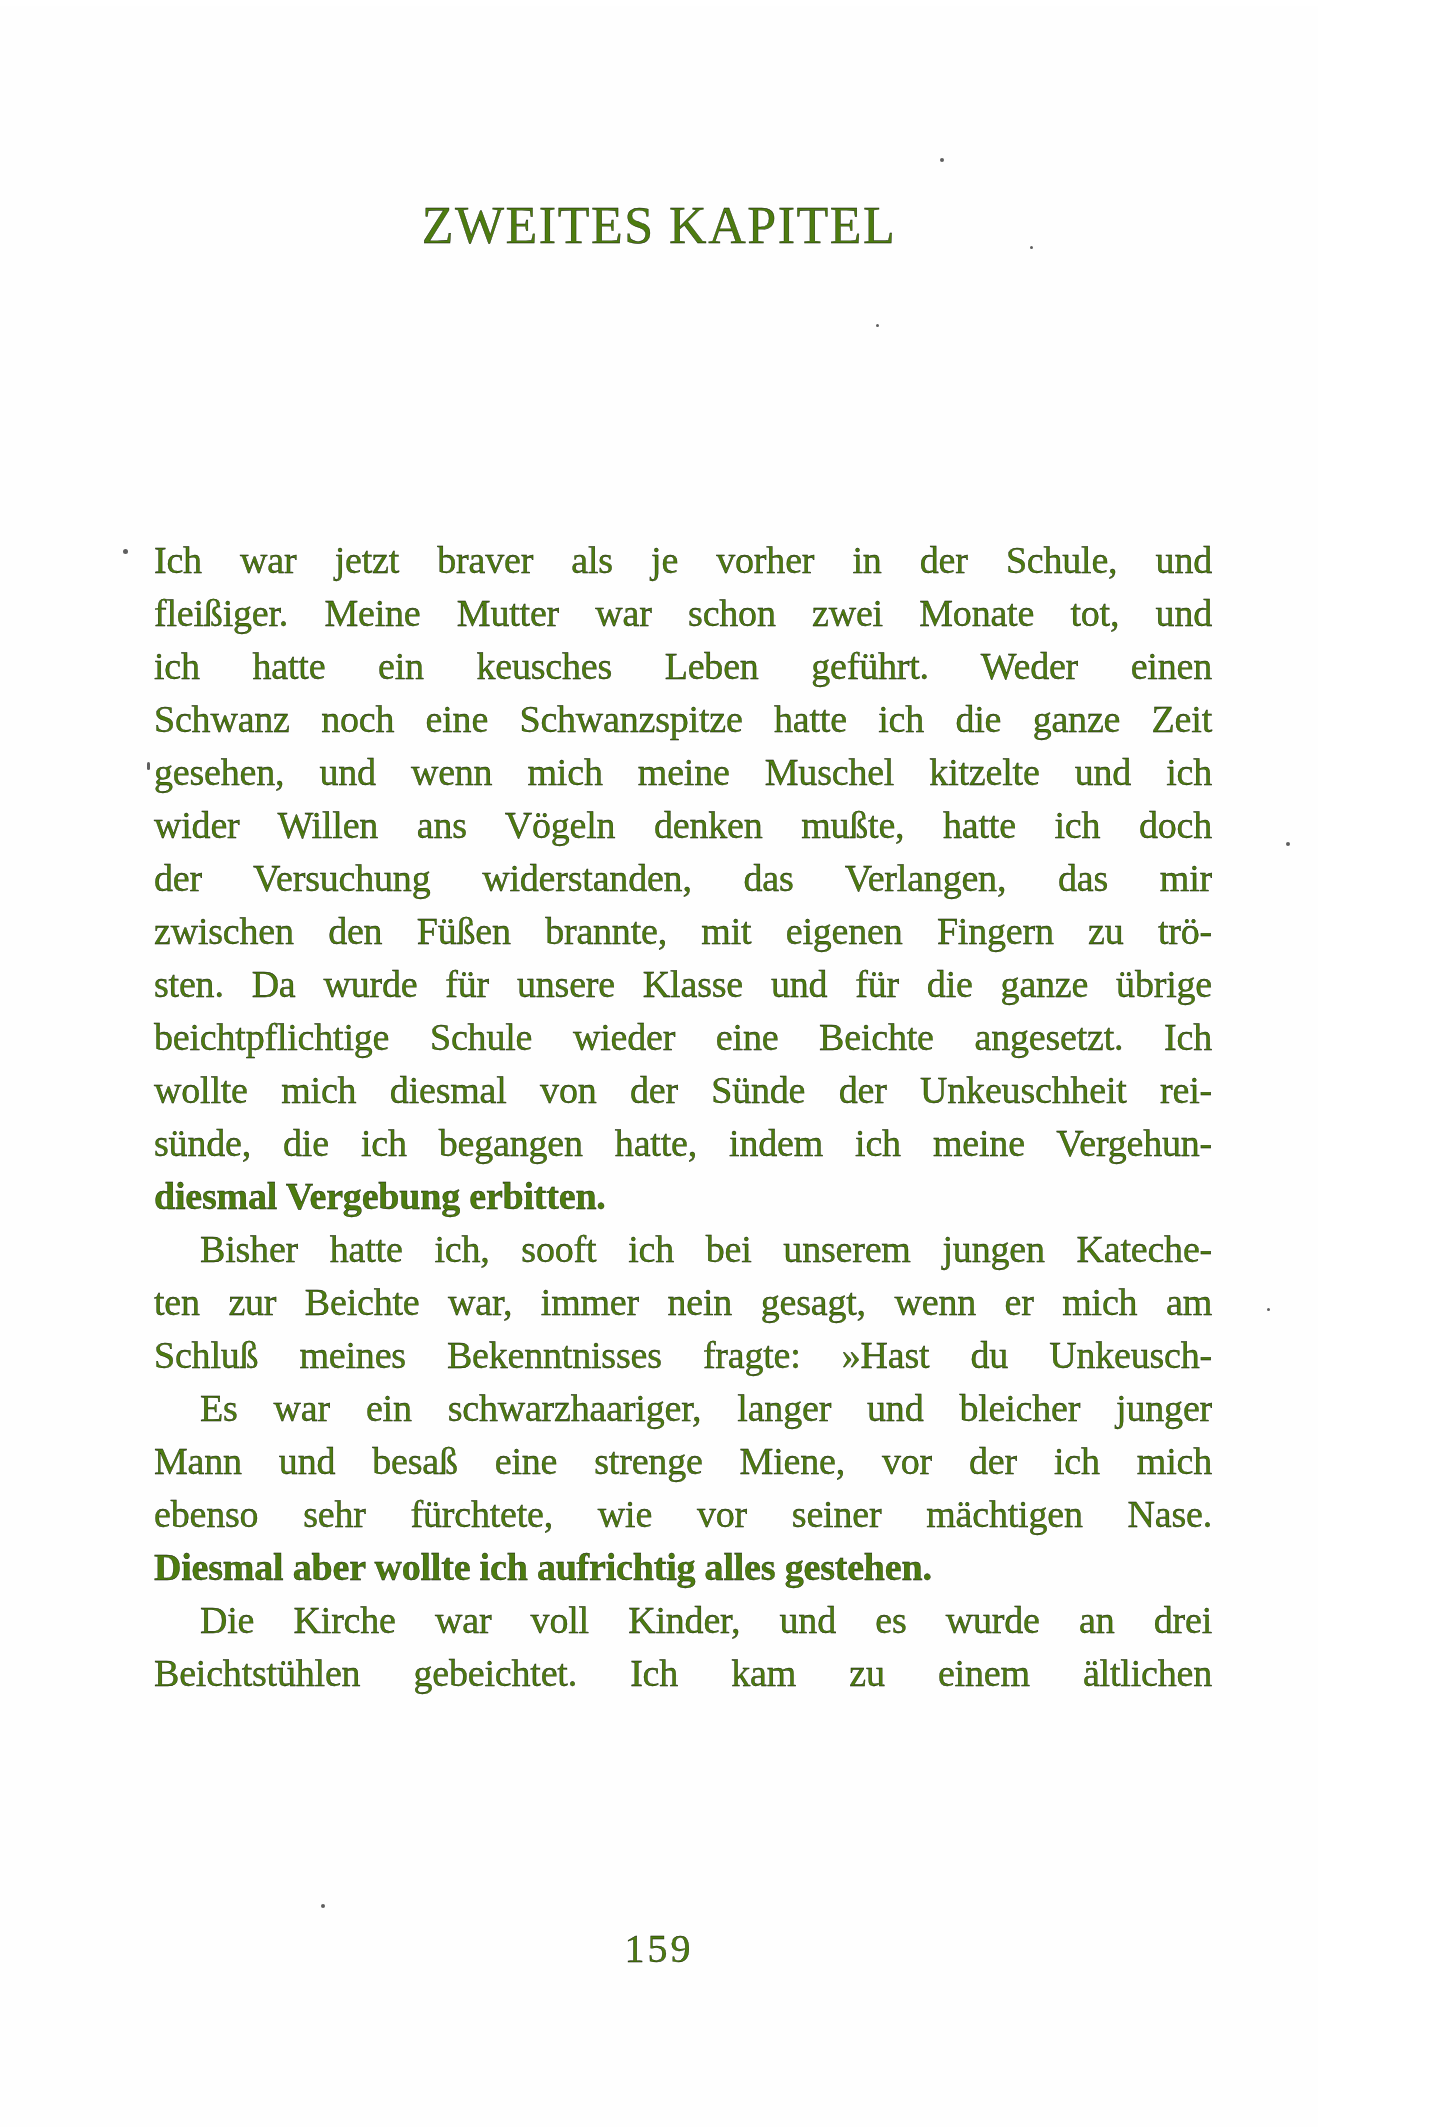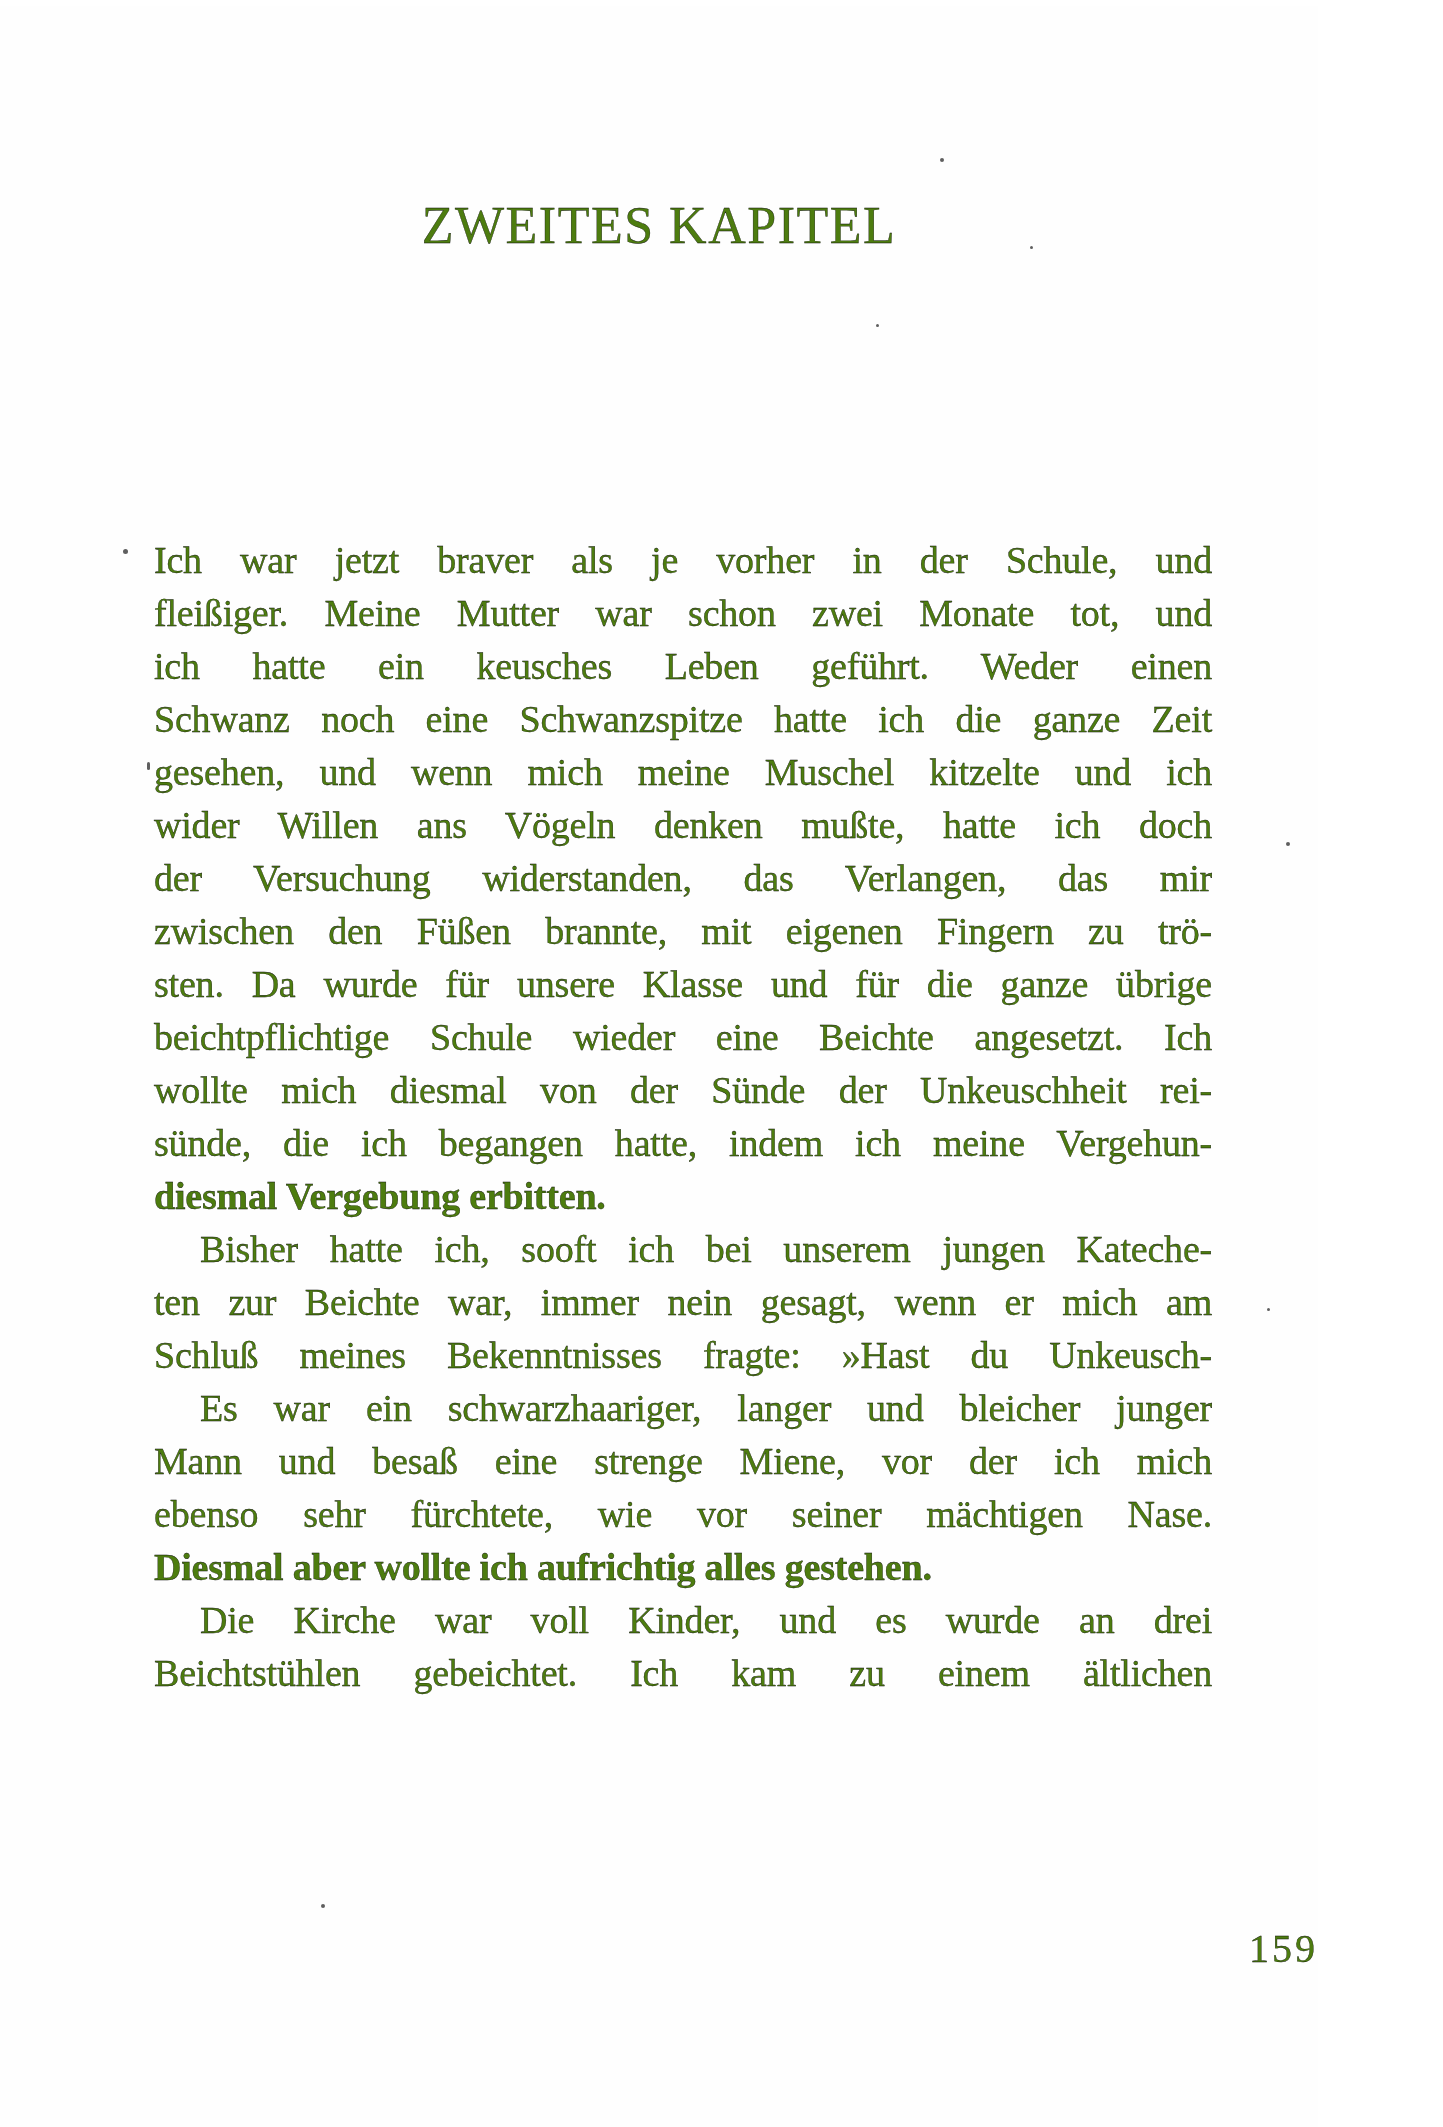--- a/index.html
+++ b/index.html
@@ -50,21 +50,21 @@
   .line.para-end {
     text-align: left;
     text-align-last: auto;
     font-weight: bold;
   }
   .page-number {
     position: absolute;
     top: 1921px;
     left: 0;
     width: 100%;
-    text-align: right;
+    text-align: center;
     font-size: 40px;
     line-height: 44px;
     letter-spacing: 3px;
   }
   .speck {
     position: absolute;
     background: #2a2a2a;
     border-radius: 50%;
     opacity: 0.75;
   }

